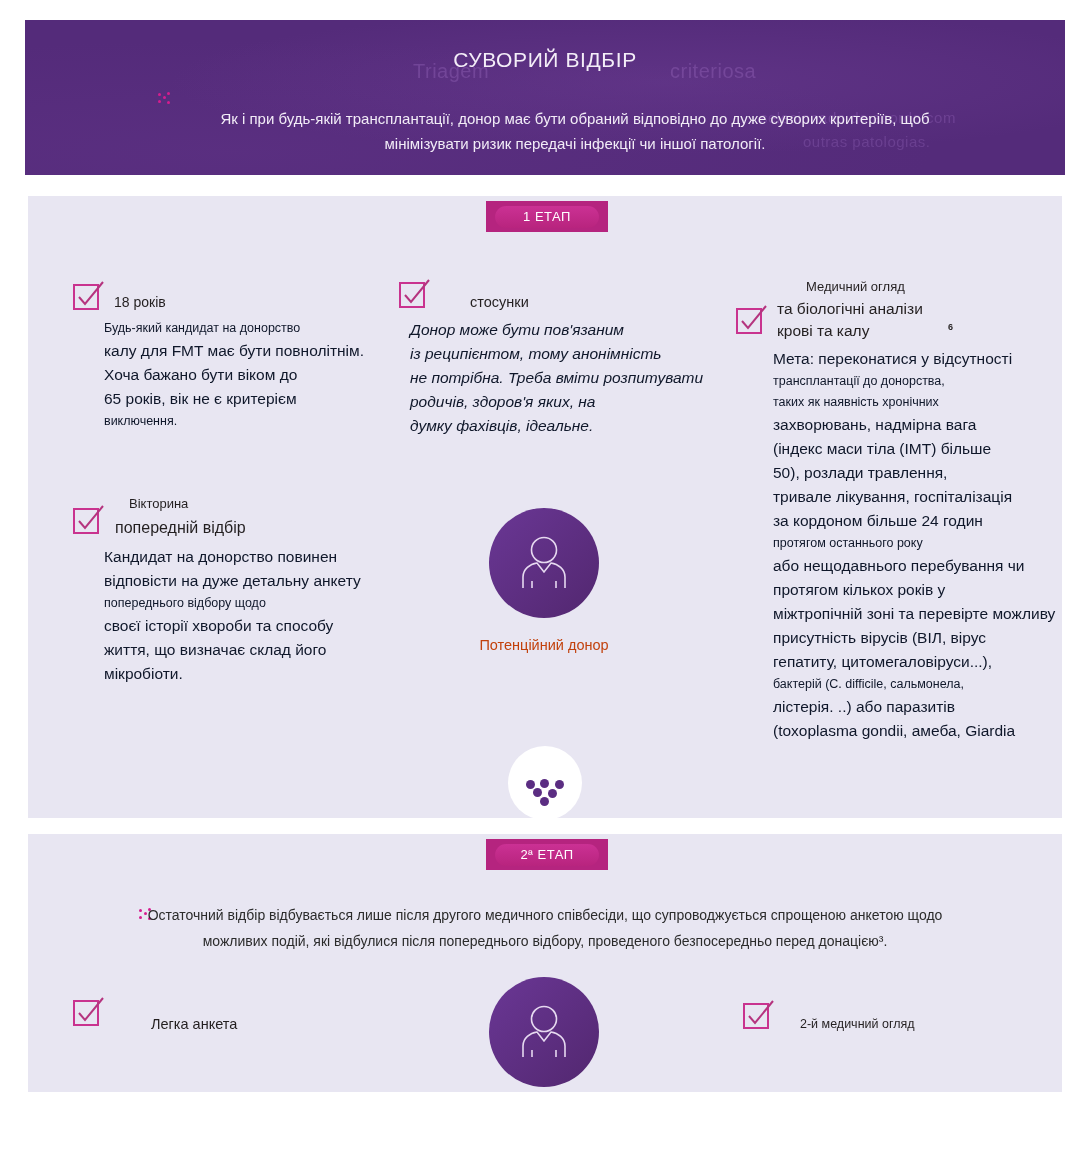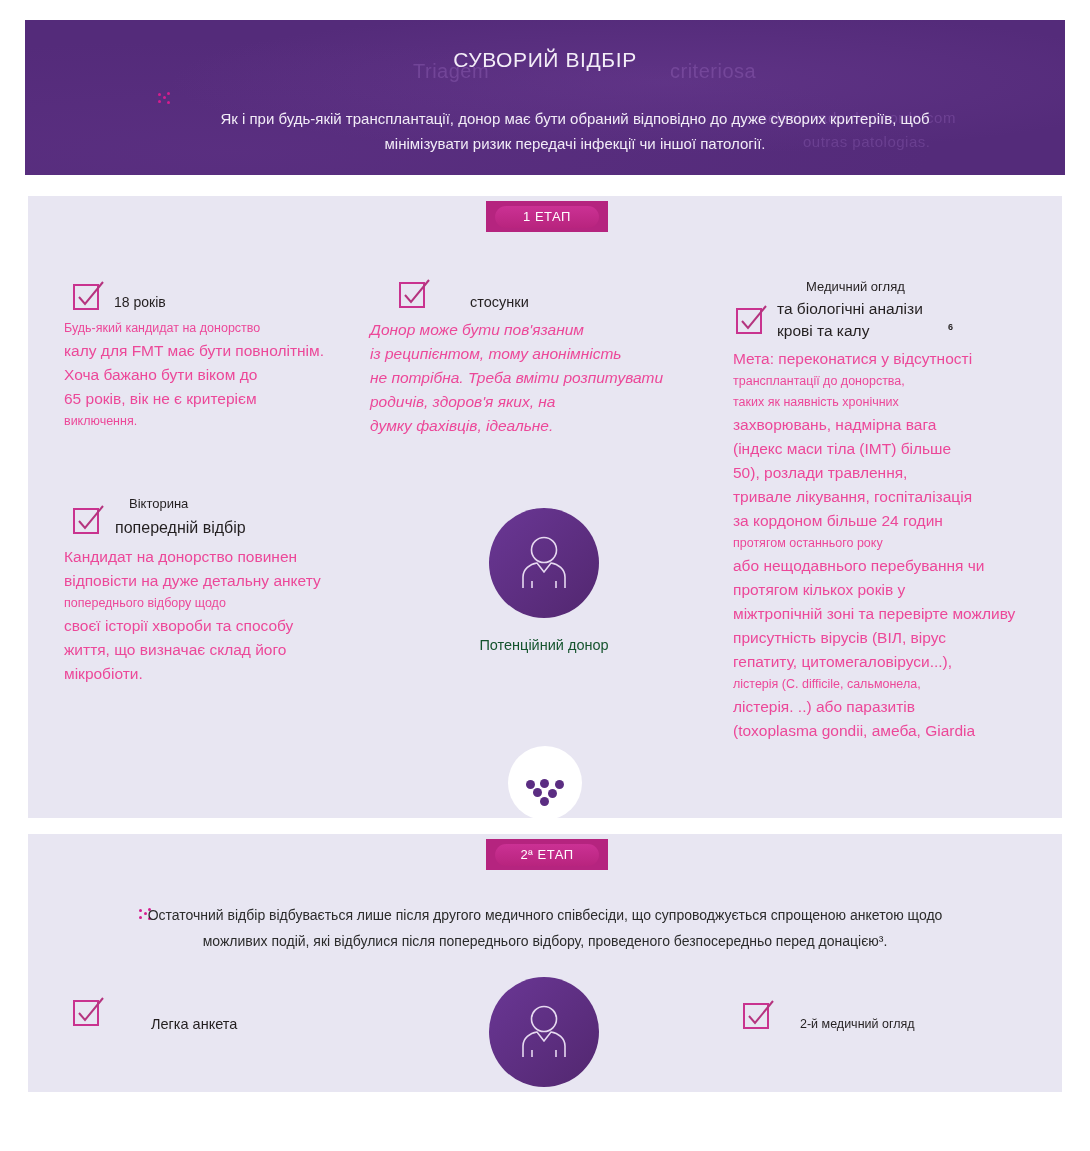--- a/index.html
+++ b/index.html
@@ -135,41 +135,42 @@
   .check-icon svg { display: block; }
 
   .item-title {
     position: absolute;
     font-size: 14px;
     color: #231f20;
     white-space: nowrap;
   }
   .item-body {
     position: absolute;
-    color: #ec4899;
+    color: #0f172a;
+    margin-left: 40px;
   }
   .ln { display: block; white-space: nowrap; }
   .ln.big { font-size: 15.5px; line-height: 24px; }
   .ln.small { font-size: 12.5px; line-height: 21px; }
 
   
   .donor-circle {
     position: absolute;
     border-radius: 50%;
     background: #5b2d82;
     background-image: linear-gradient(135deg, #6a3795 0%, #52276f 100%);
     display: flex;
     align-items: center;
     justify-content: center;
   }
   .donor-caption {
     position: absolute;
     text-align: center;
     font-size: 14.5px;
-    color: #14532d;
+    color: #c2410c;
     white-space: nowrap;
   }
 
   
   .dots-badge {
     position: absolute;
     left: 508px;
     top: 746px;
     width: 74px;
     height: 74px;
@@ -283,21 +284,21 @@
     <span class="ln big">(індекс маси тіла (ІМТ) більше</span>
     <span class="ln big">50), розлади травлення,</span>
     <span class="ln big">тривале лікування, госпіталізація</span>
     <span class="ln big">за кордоном більше 24 годин</span>
     <span class="ln small">протягом останнього року</span>
     <span class="ln big">або нещодавнього перебування чи</span>
     <span class="ln big">протягом кількох років у</span>
     <span class="ln big">міжтропічній зоні та перевірте можливу</span>
     <span class="ln big">присутність вірусів (ВІЛ, вірус</span>
     <span class="ln big">гепатиту, цитомегаловіруси...),</span>
-    <span class="ln small">лістерія (C. difficile, сальмонела,</span>
+    <span class="ln small">бактерій (C. difficile, сальмонела,</span>
     <span class="ln big">лістерія. ..) або паразитів</span>
     <span class="ln big">(toxoplasma gondii, амеба, Giardia</span>
   </div>
 
   <div class="donor-circle" style="left:489px; top:508px; width:110px; height:110px;">
     <svg width="66" height="66" viewBox="0 0 66 66">
       <circle cx="33" cy="20" r="12.5" fill="none" stroke="#e6d9f0" stroke-width="1.6"></circle>
       <path d="M12 58 L12 47 C12 39 19 34 26 33 L33 42 L40 33 C47 34 54 39 54 47 L54 58" fill="none" stroke="#e6d9f0" stroke-width="1.6"></path>
       <path d="M21 58 L21 51" fill="none" stroke="#e6d9f0" stroke-width="1.6"></path>
       <path d="M45 58 L45 51" fill="none" stroke="#e6d9f0" stroke-width="1.6"></path>

